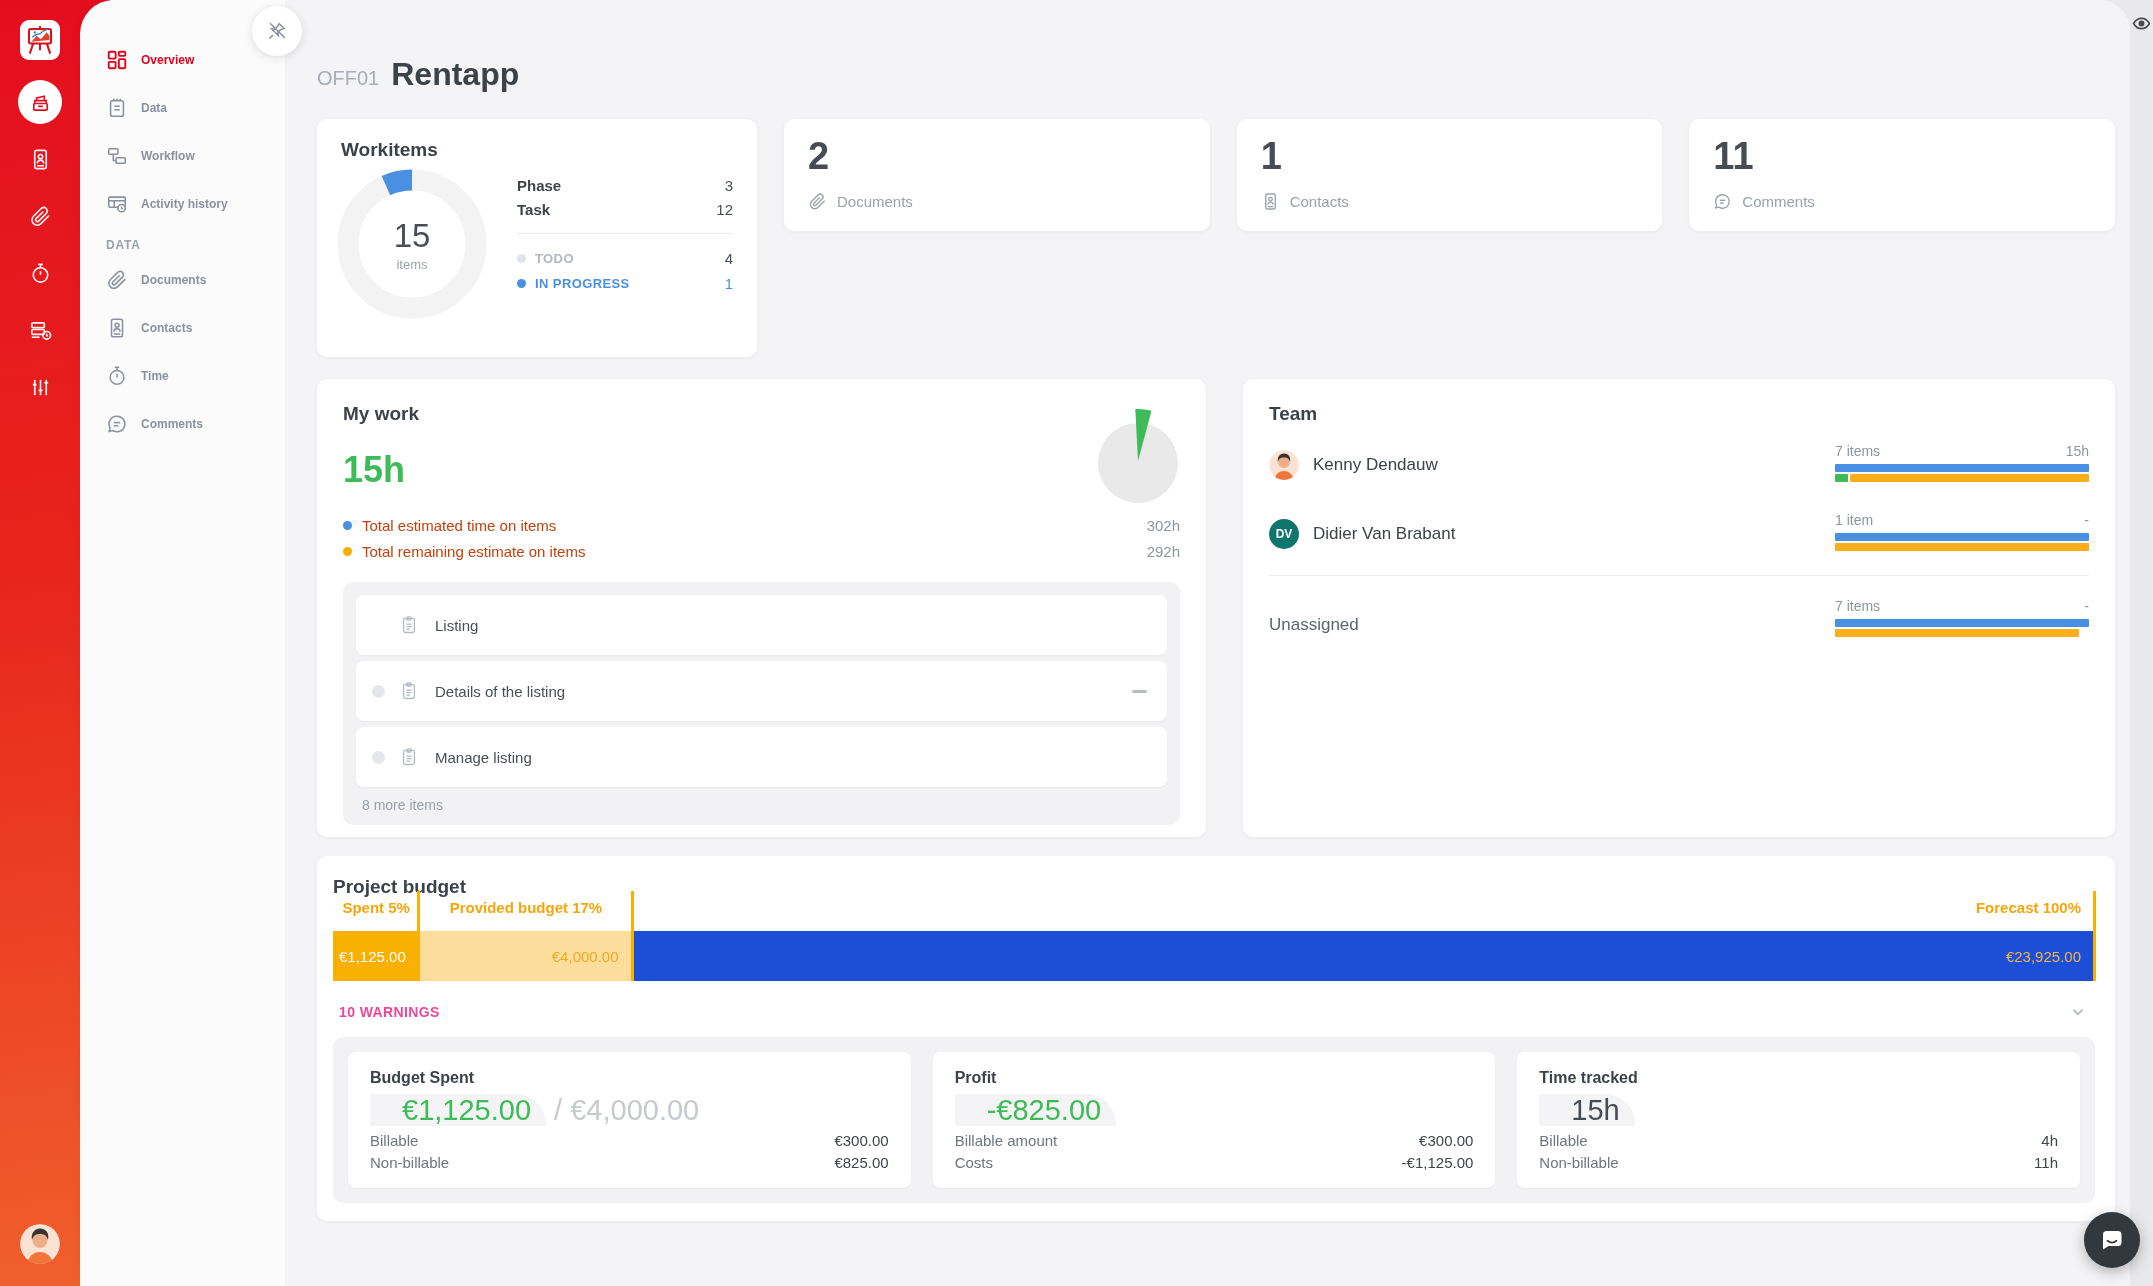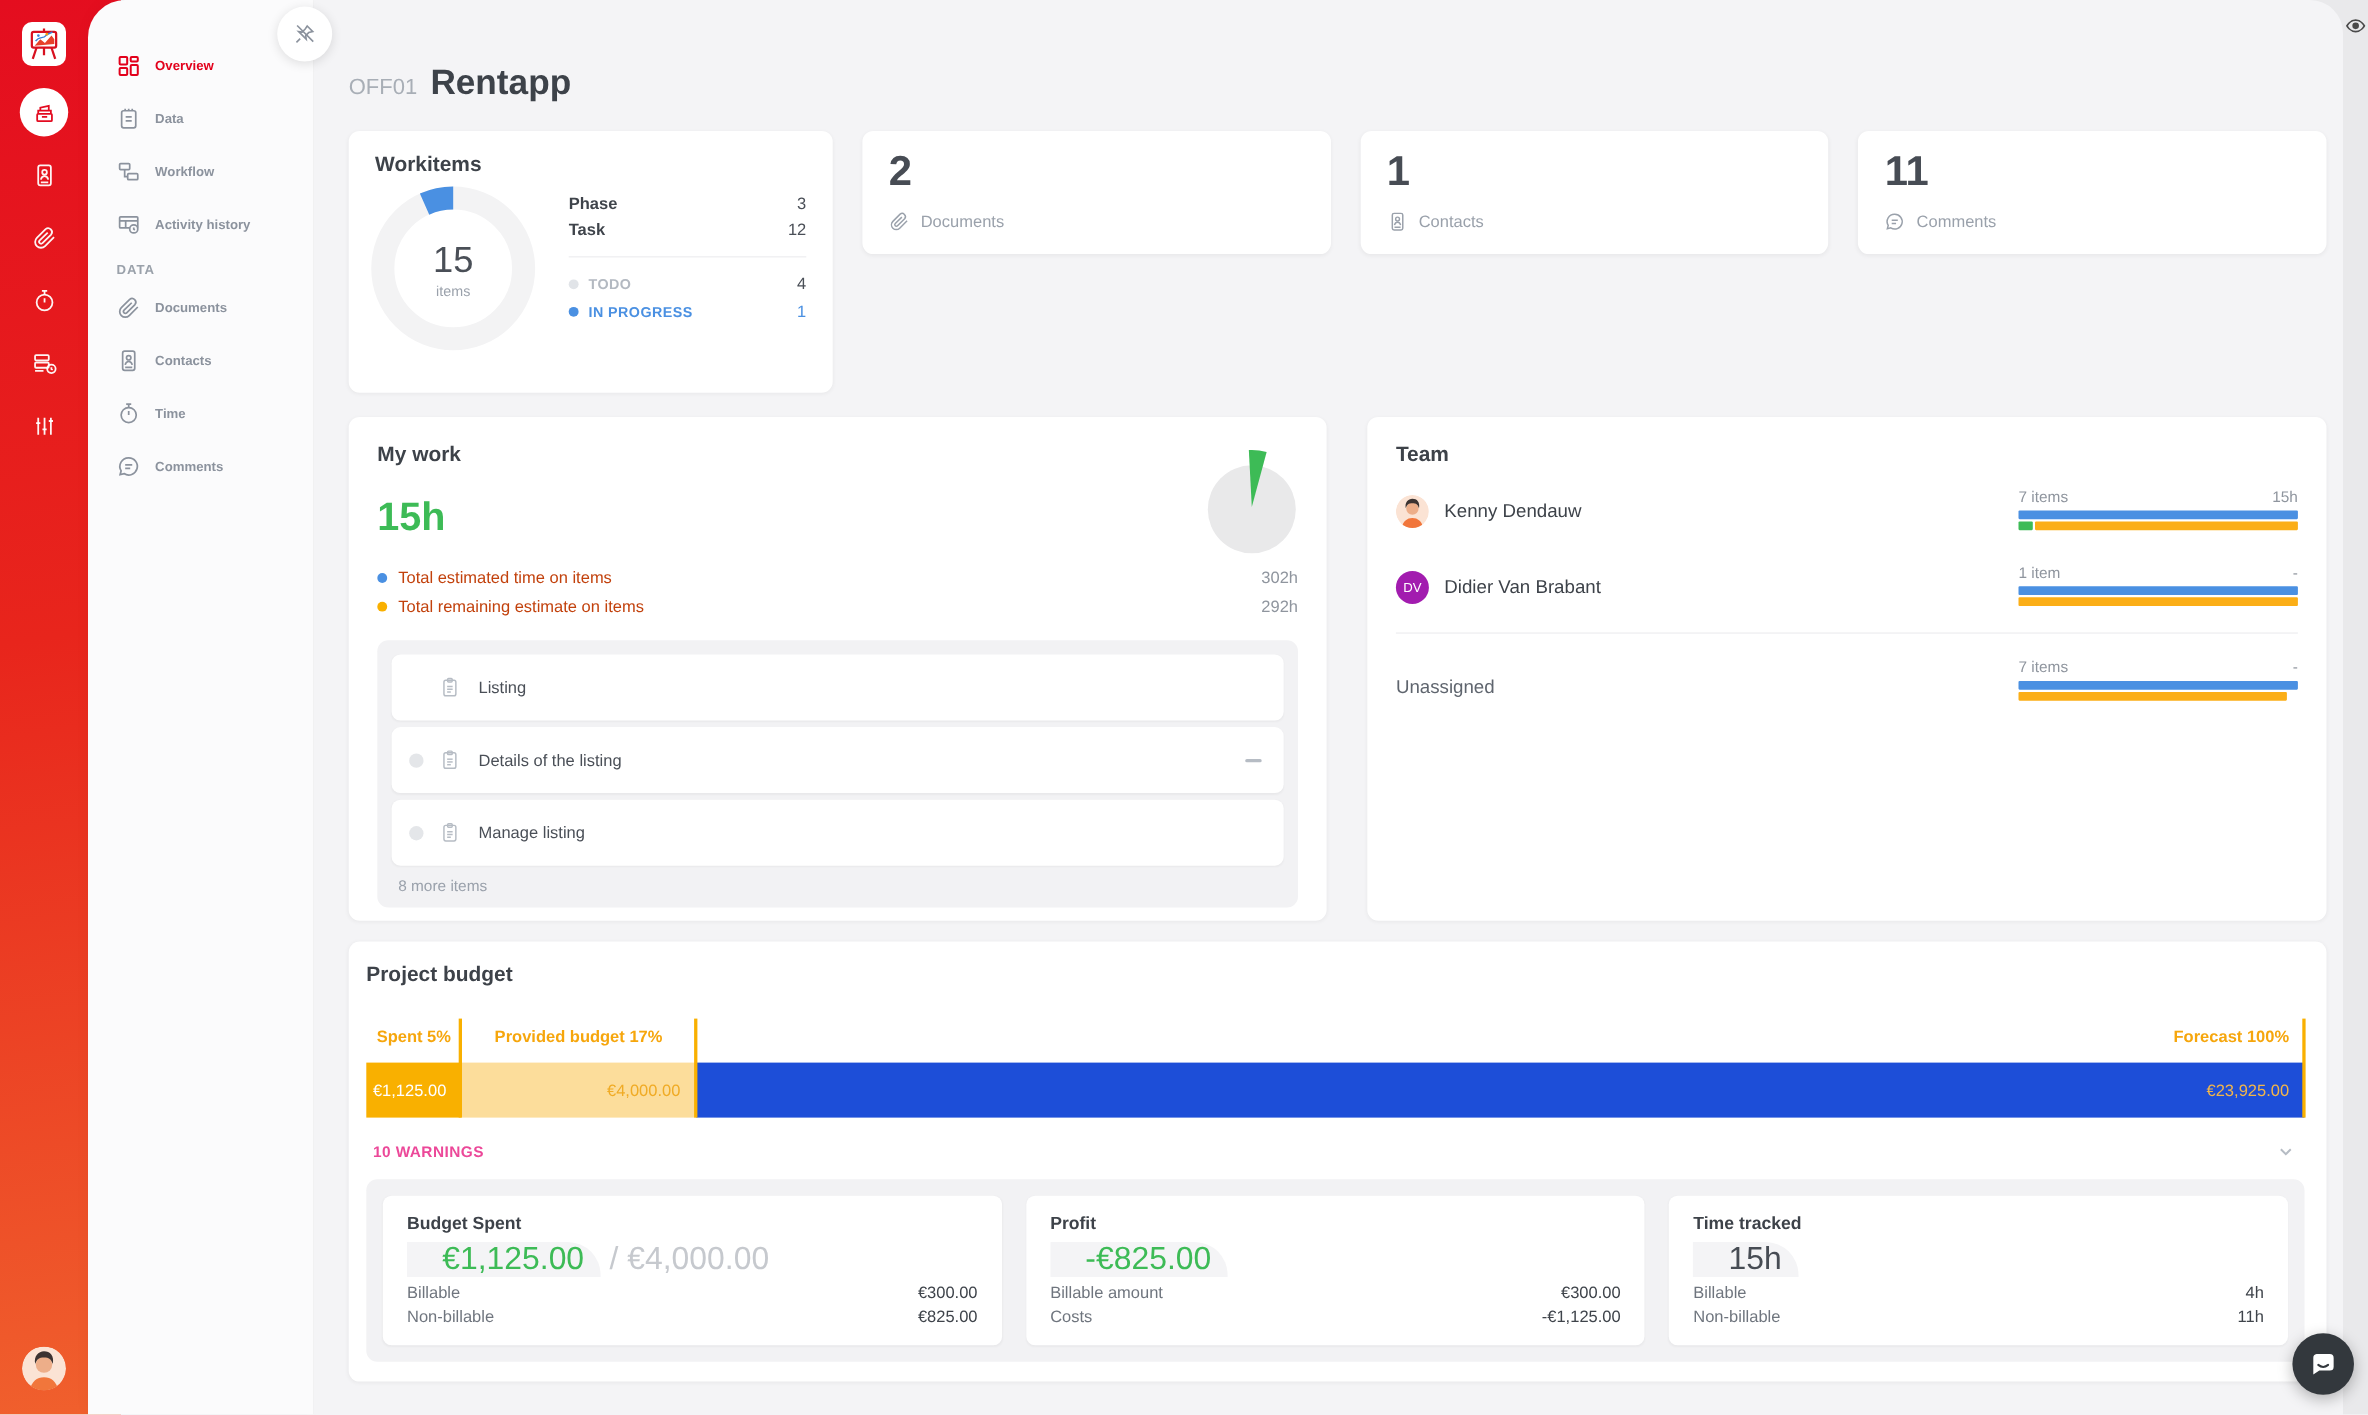--- a/index.html
+++ b/index.html
@@ -84,36 +84,36 @@
   .ph-avatar.hidden { visibility:hidden; }
   .mw-row svg.clip { width:20px; height:20px; color:#b6bcc4; margin-right:16px; flex-shrink:0; }
   .mw-row .label { font-size:15px; color:#4a4f57; }
   .mw-dash { margin-left:auto; width:15px; height:3px; border-radius:2px; background:#b6bcc4; }
   .mw-more { margin:10px 0 4px 6px; color:#9aa1ab; font-size:14px; cursor:pointer; }
 
   .team { flex:1; height:458px; padding:24px 26px; }
   .team-row { display:flex; align-items:flex-end; justify-content:space-between; padding:18px 0 12px; cursor:pointer; }
   .tr-left { display:flex; align-items:center; gap:14px; margin-bottom:2px; }
   .tr-avatar { width:30px; height:30px; border-radius:50%; overflow:hidden; flex-shrink:0; }
-  .tr-initials { width:30px; height:30px; border-radius:50%; background:#a21caf; color:#fff;
-                 font-size:12px; font-weight:400; display:grid; place-items:center; flex-shrink:0; }
+  .tr-initials { width:30px; height:30px; border-radius:50%; background:#0f766e; color:#fff;
+                 font-size:12px; font-weight:700; display:grid; place-items:center; flex-shrink:0; }
   .tr-name { font-size:17px; font-weight:500; color:#3d4249; }
   .tr-name.muted { color:#5f656e; }
   .bars { width:254px; flex-shrink:0; }
   .bars-top { display:flex; justify-content:space-between; font-size:14px; color:#8f959e; margin-bottom:5px; }
   .bar { height:8px; border-radius:1px; }
   .bar.blue { background:#4a90e2; }
   .bar-row { display:flex; gap:2px; margin-top:2px; }
   .bar.green { background:#3dbb56; }
   .bar.yellow { background:#fbae17; }
   .team-div { border-top:1px solid #ececee; margin:12px 0 4px; }
 
   
   .budget { margin-top:19px; padding:20px 20px 18px 16px; }
-  .bbar-wrap { margin-top:68px; position:relative; }
+  .bbar-wrap { margin-top:33px; position:relative; }
   .bbar { display:flex; height:50px; }
   .seg { position:relative; display:flex; align-items:center; font-size:15px; }
   .seg .marker { position:absolute; right:-1px; top:-40px; bottom:0; width:3px; background:#f9b000; z-index:1; }
   .seg-label { position:absolute; top:-32px; font-size:15px; font-weight:600; color:#f6a60c; white-space:nowrap; }
   .seg.s1 { background:#f9b000; color:#fff; padding-left:6px; }
   .seg.s1 .seg-label { left:50%; transform:translateX(-50%); }
   .seg.s2 { background:#fcdd9b; color:#f0ab25; justify-content:flex-end; padding-right:14px; }
   .seg.s2 .seg-label { left:50%; transform:translateX(-50%); }
   .seg.s3 { flex:1; background:#1d4ed8; color:#f1b54a; justify-content:flex-end; padding-right:14px; }
   .seg.s3 .seg-label { right:14px; }

